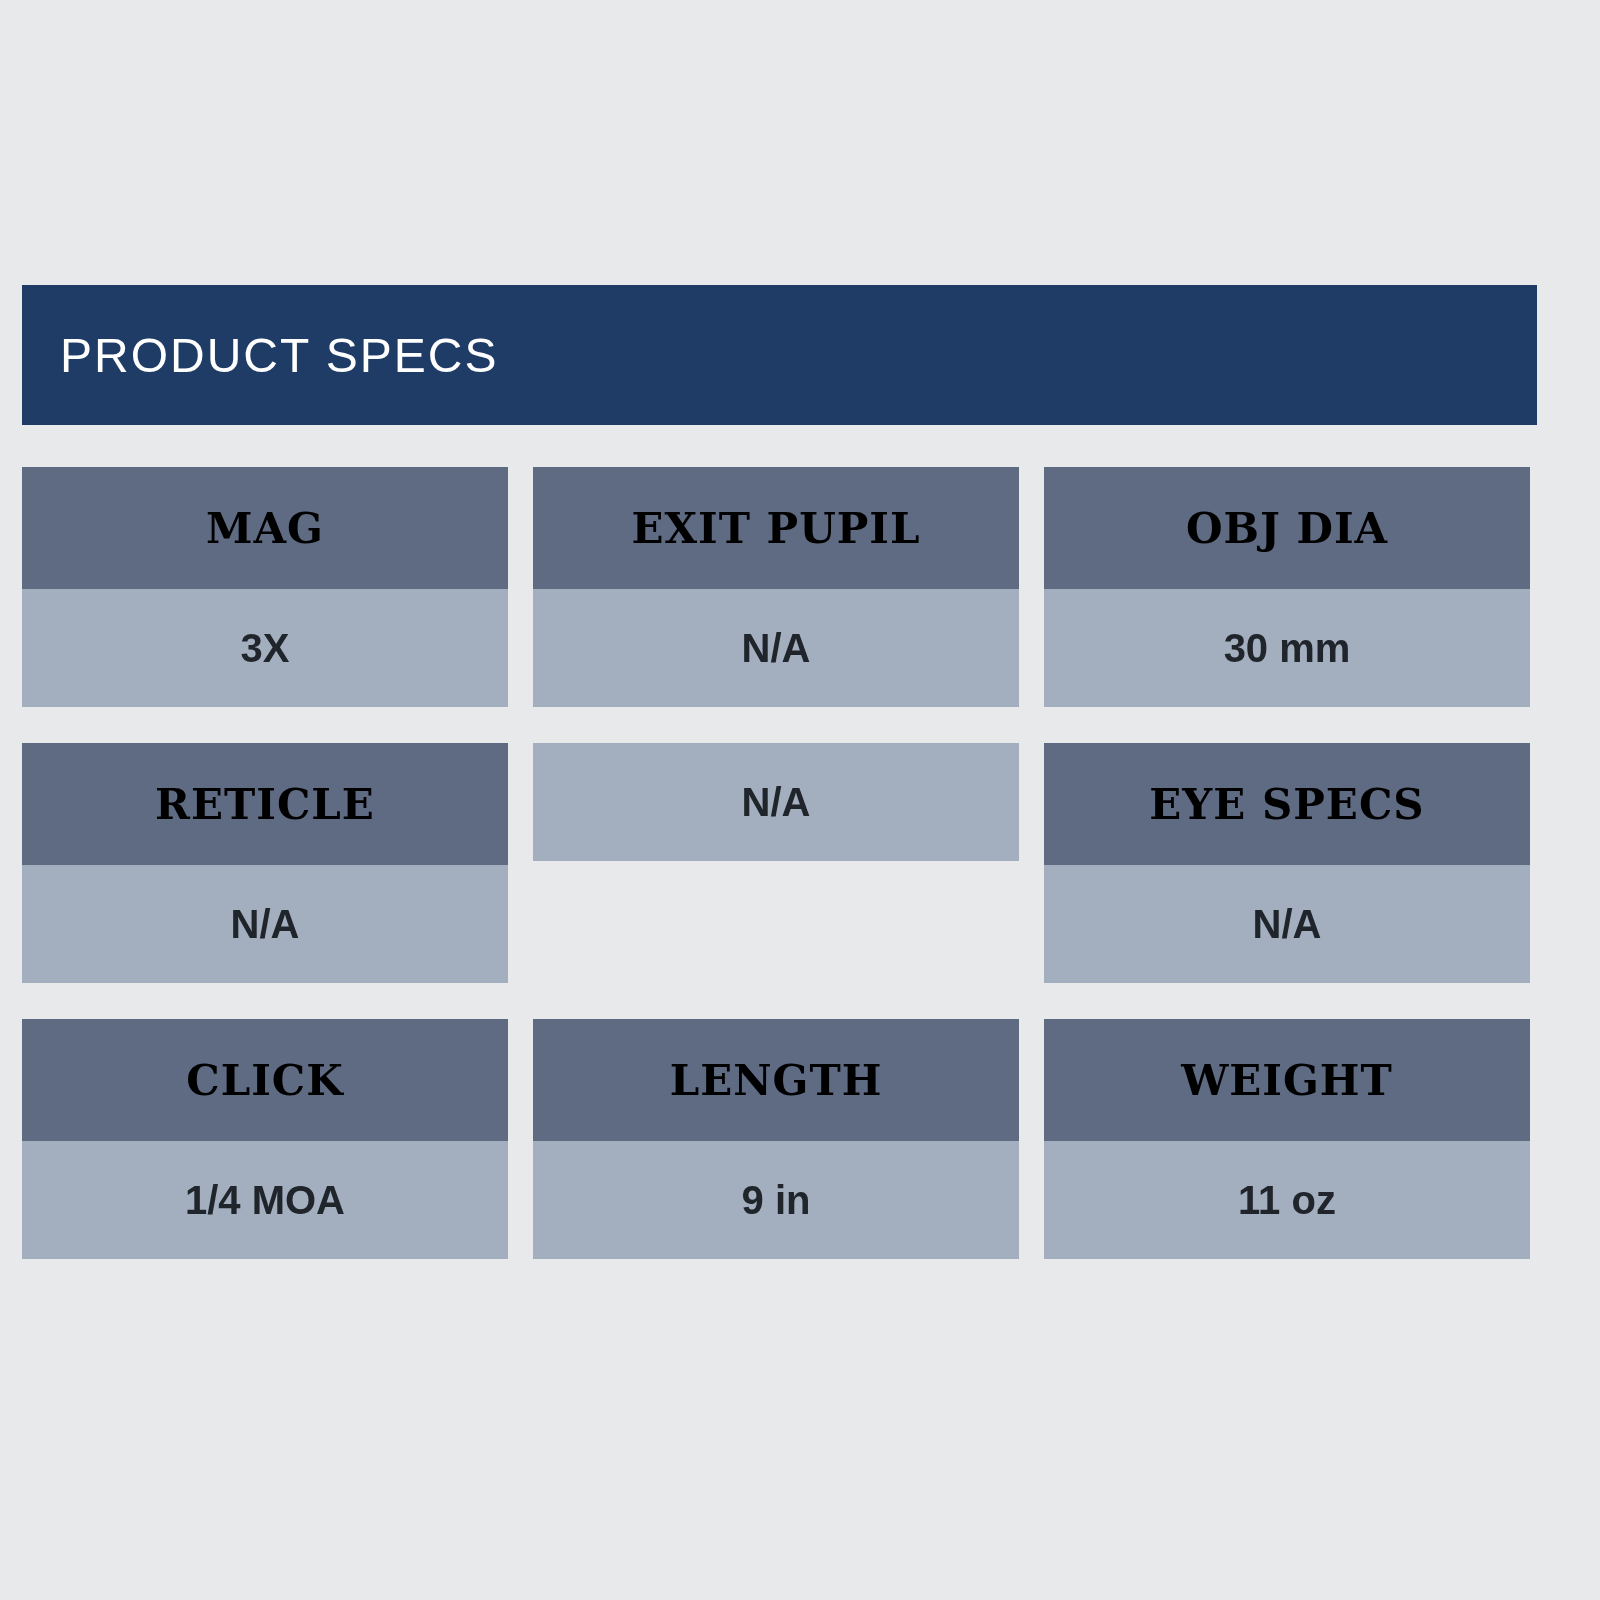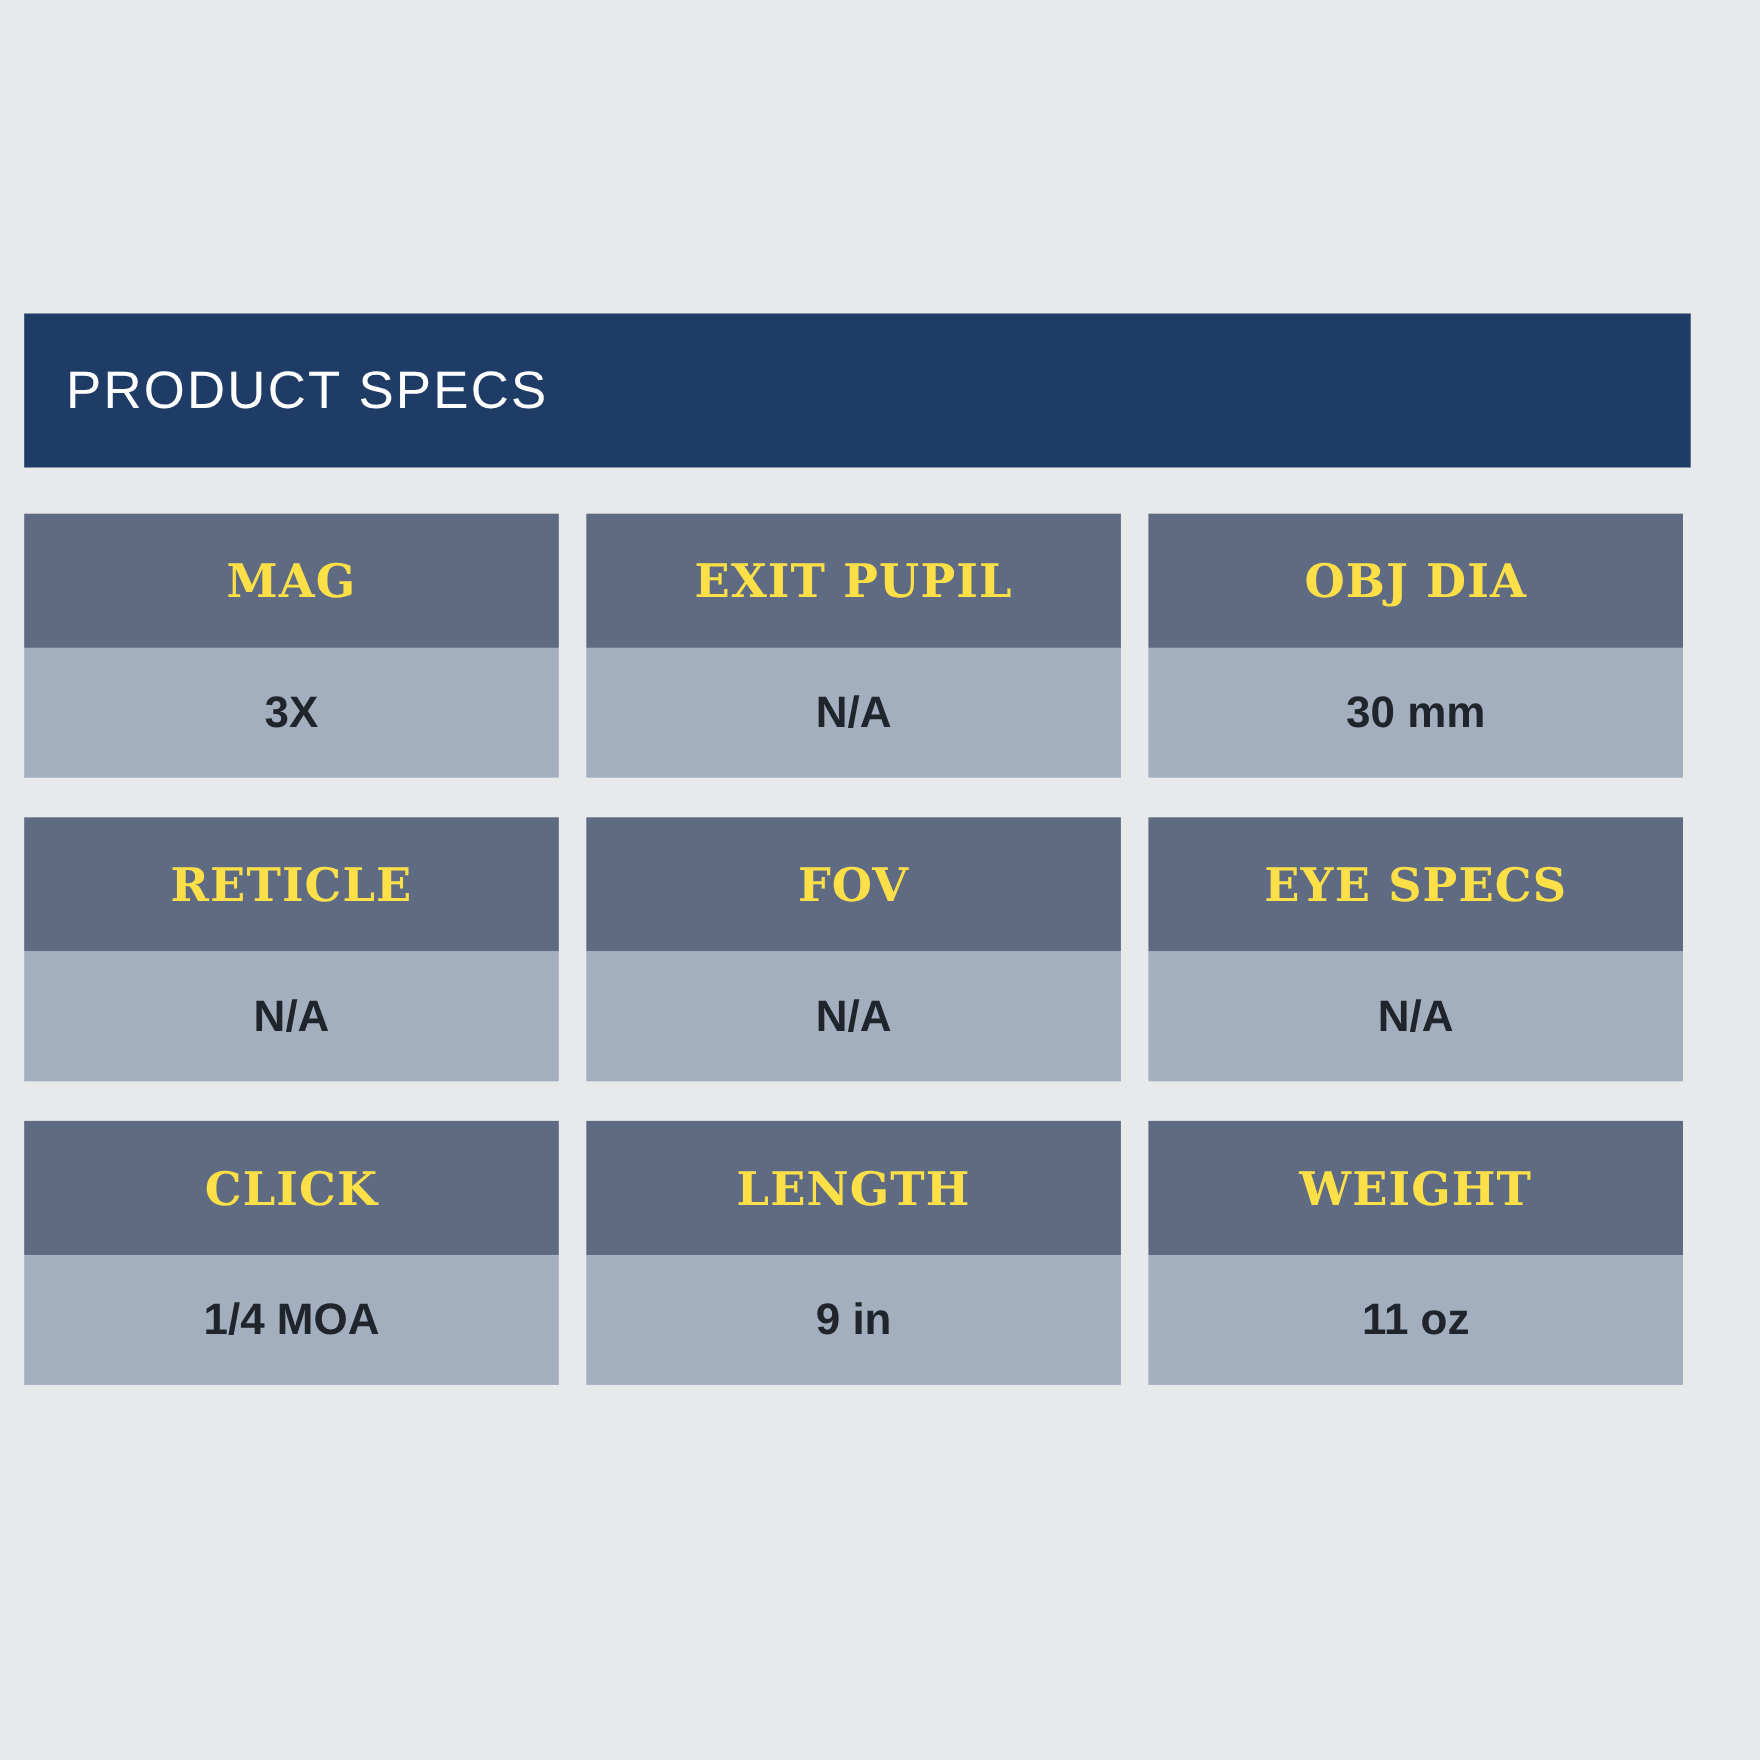--- a/index.html
+++ b/index.html
@@ -53,21 +53,21 @@
     flex-direction: column;
   }
   .cell-label {
     background: #5e6b83;
     height: 122px;
     display: flex;
     align-items: center;
     justify-content: center;
   }
   .cell-label span {
-    color: #fde047;
+    color: #000000;
     font-family: "DejaVu Serif", serif;
     font-weight: bold;
     font-size: 42px;
     letter-spacing: 1px;
     text-align: center;
   }
   .cell-value {
     background: #a3afbf;
     height: 118px;
     display: flex;
@@ -125,23 +125,20 @@
       <div class="cell">
         <div class="cell-label">
           <span>RETICLE</span>
         </div>
         <div class="cell-value">
           <span>N/A</span>
         </div>
       </div>
 
       <div class="cell">
-        <div class="cell-label">
-          <span>FOV</span>
-        </div>
         <div class="cell-value">
           <span>N/A</span>
         </div>
       </div>
 
       <div class="cell">
         <div class="cell-label">
           <span>EYE SPECS</span>
         </div>
         <div class="cell-value">

